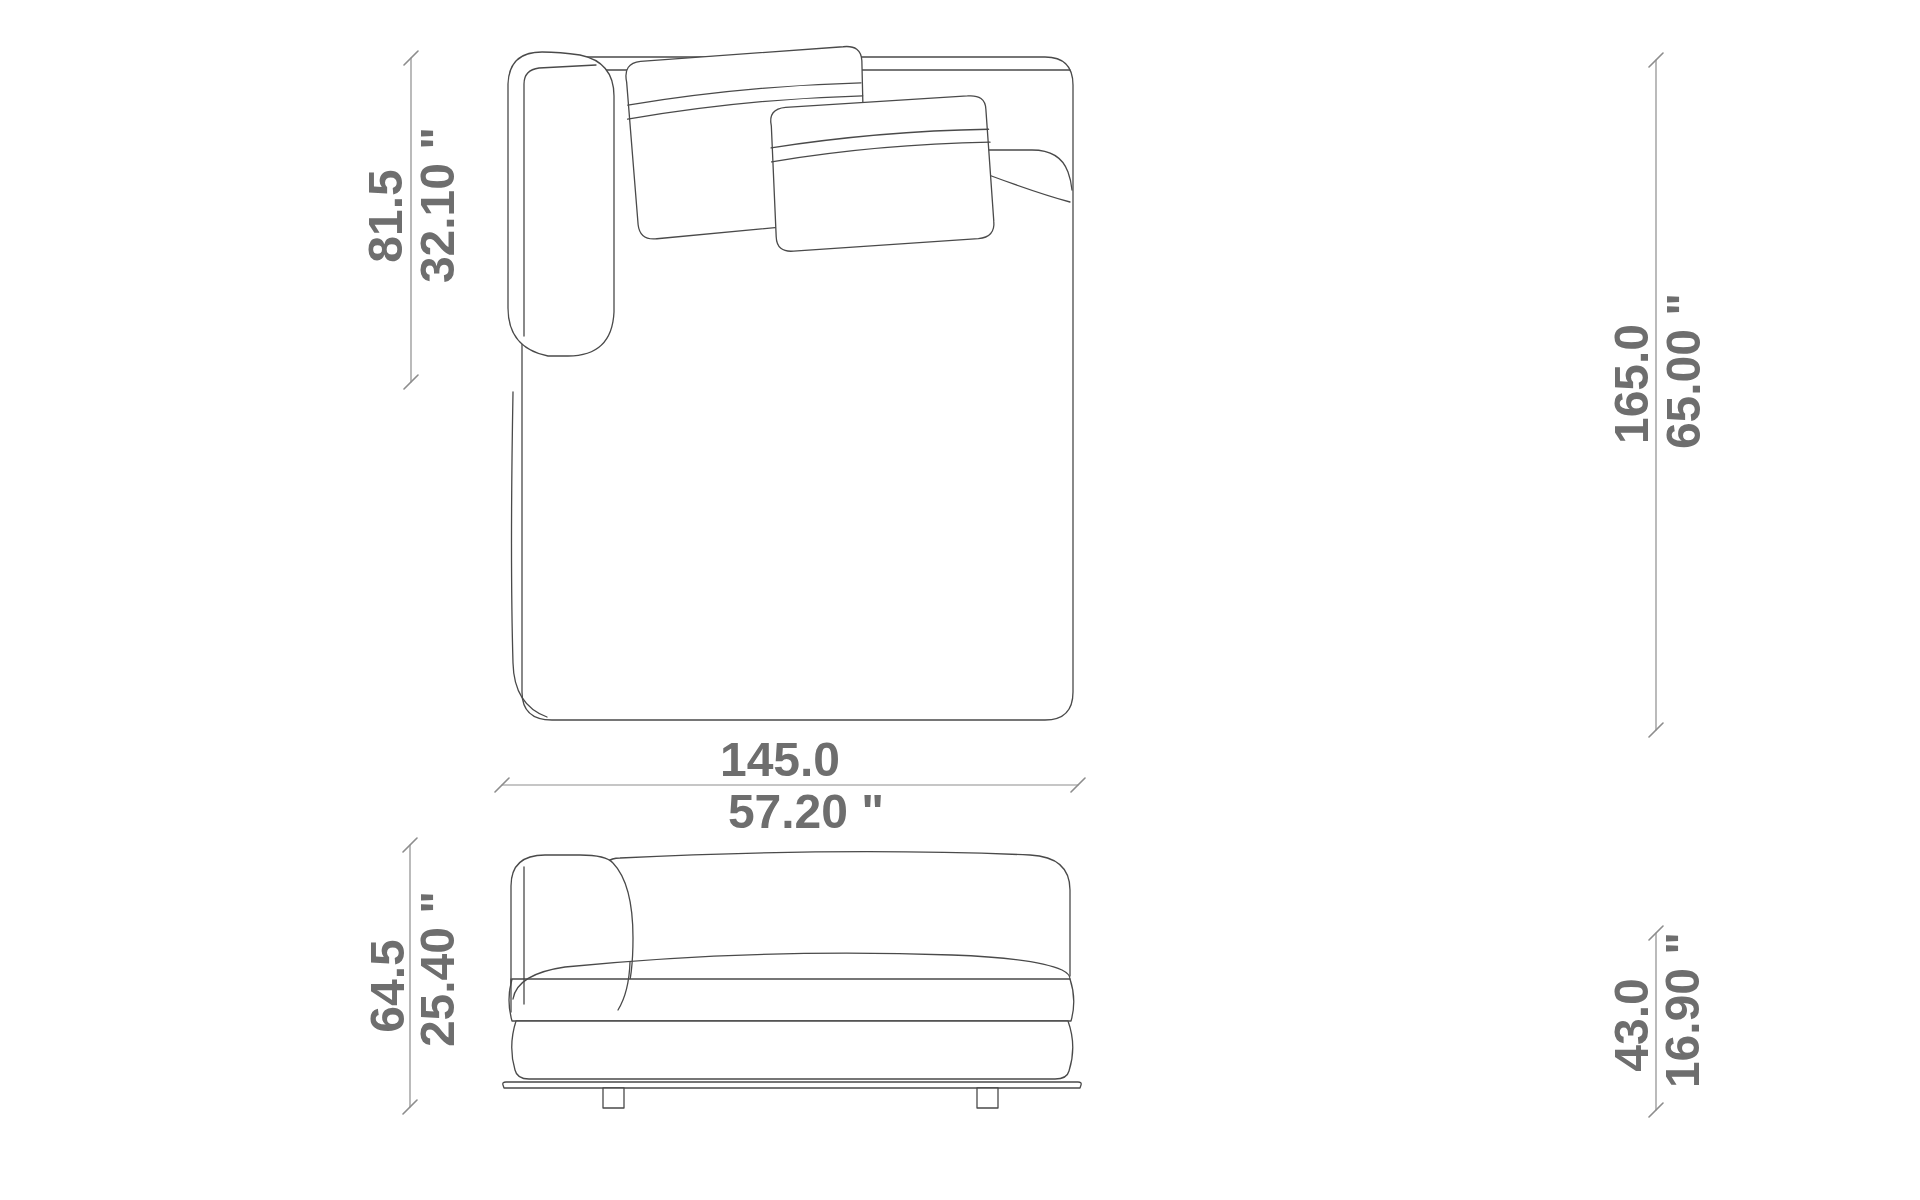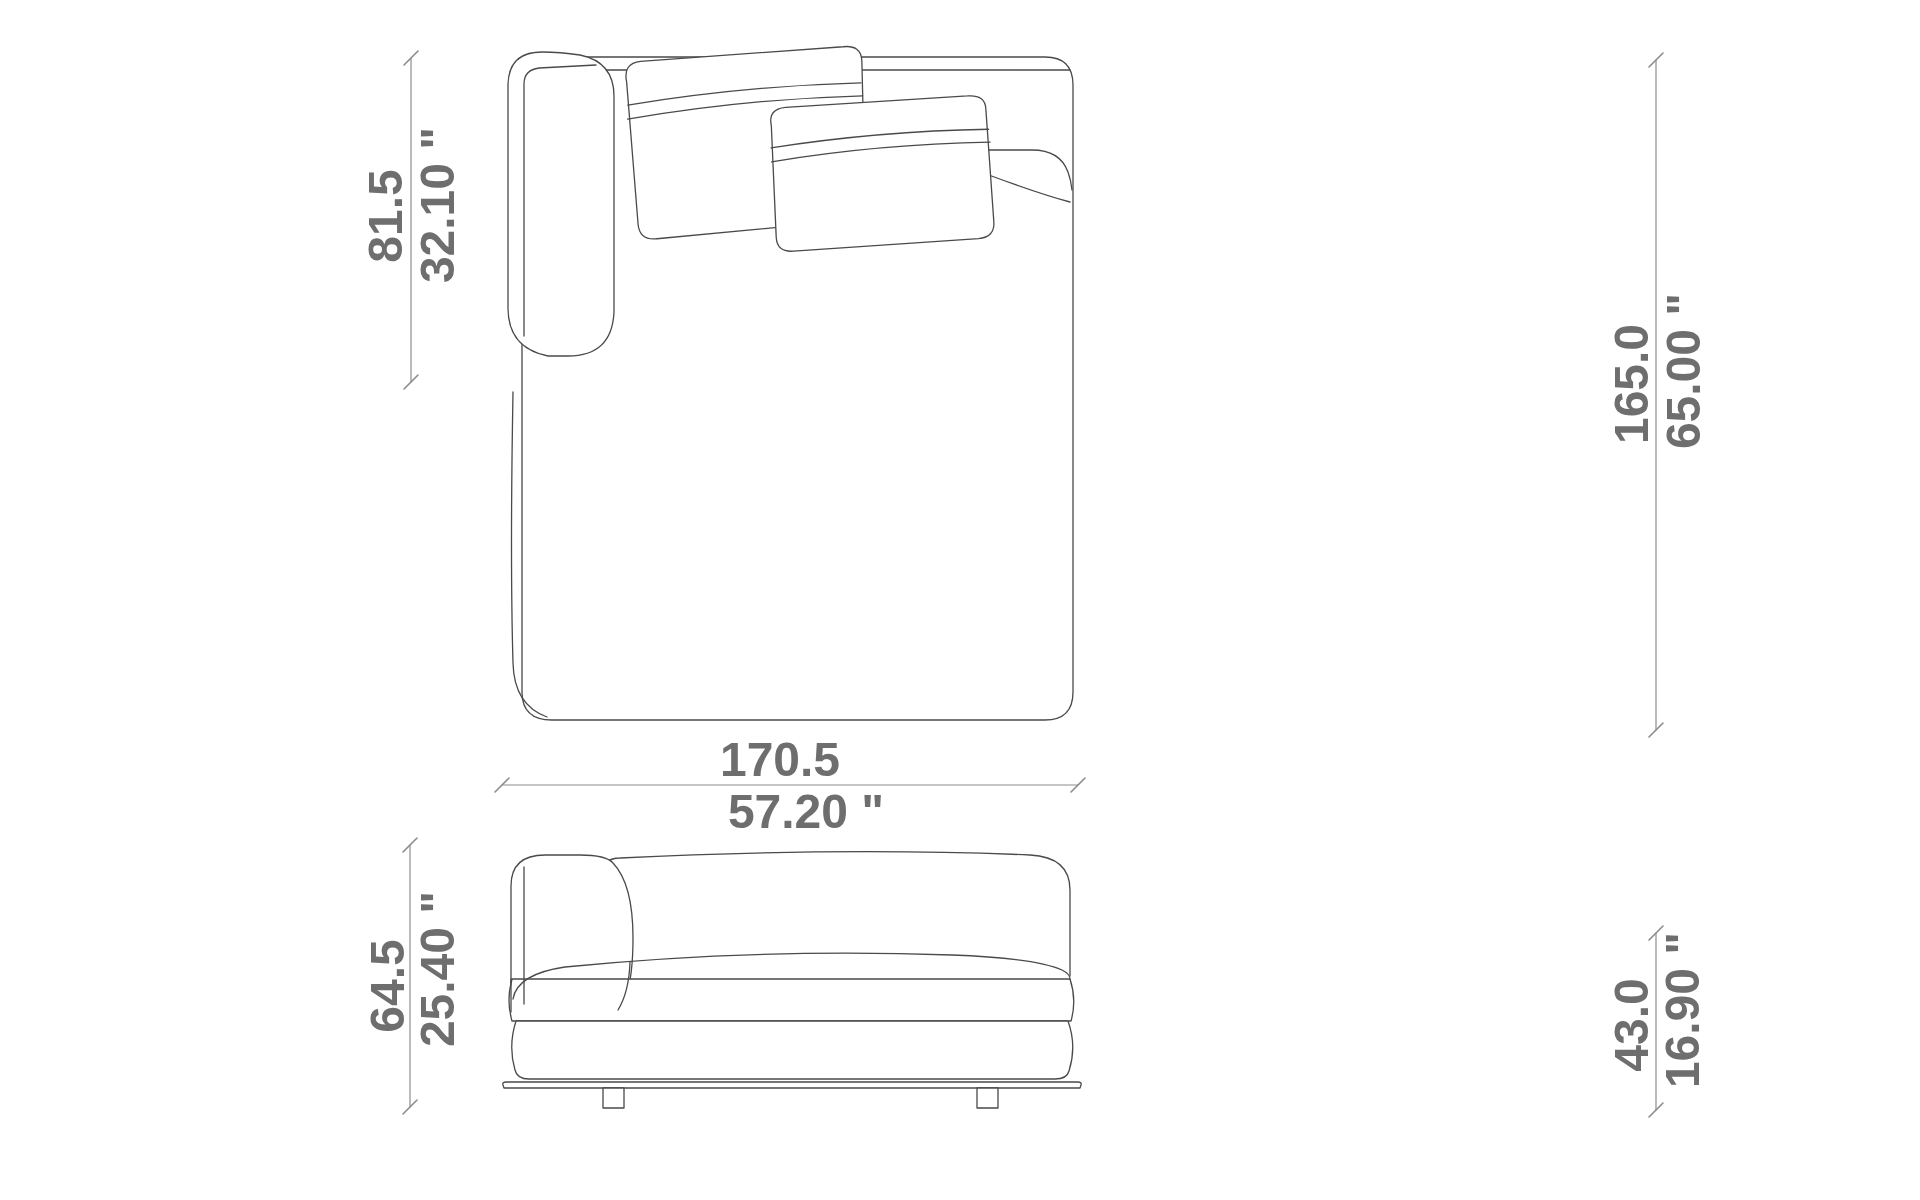--- a/index.html
+++ b/index.html
@@ -98,21 +98,21 @@
       <path stroke-width="1.6" d="M 1649,67 L 1663,53 M 1649,737 L 1663,723"></path>
 
       <line x1="1656" y1="933" x2="1656" y2="1110"></line>
       <path stroke-width="1.6" d="M 1649,940 L 1663,926 M 1649,1117 L 1663,1103"></path>
     </g>
   </svg>
 
   <div class="dim-label rot" style="left:386px;top:216px;">81.5</div>
   <div class="dim-label rot" style="left:438px;top:205px;">32.10 "</div>
 
-  <div class="dim-label hor" style="left:780px;top:760px;">170.5</div>
+  <div class="dim-label hor" style="left:780px;top:760px;">145.0</div>
   <div class="dim-label hor" style="left:806px;top:812px;">57.20 "</div>
 
   <div class="dim-label rot" style="left:1632px;top:384px;">165.0</div>
   <div class="dim-label rot" style="left:1684px;top:371px;">65.00 "</div>
 
   <div class="dim-label rot" style="left:388px;top:986px;">64.5</div>
   <div class="dim-label rot" style="left:438px;top:969px;">25.40 "</div>
 
   <div class="dim-label rot" style="left:1632px;top:1025px;">43.0</div>
   <div class="dim-label rot" style="left:1683px;top:1010px;">16.90 "</div>

